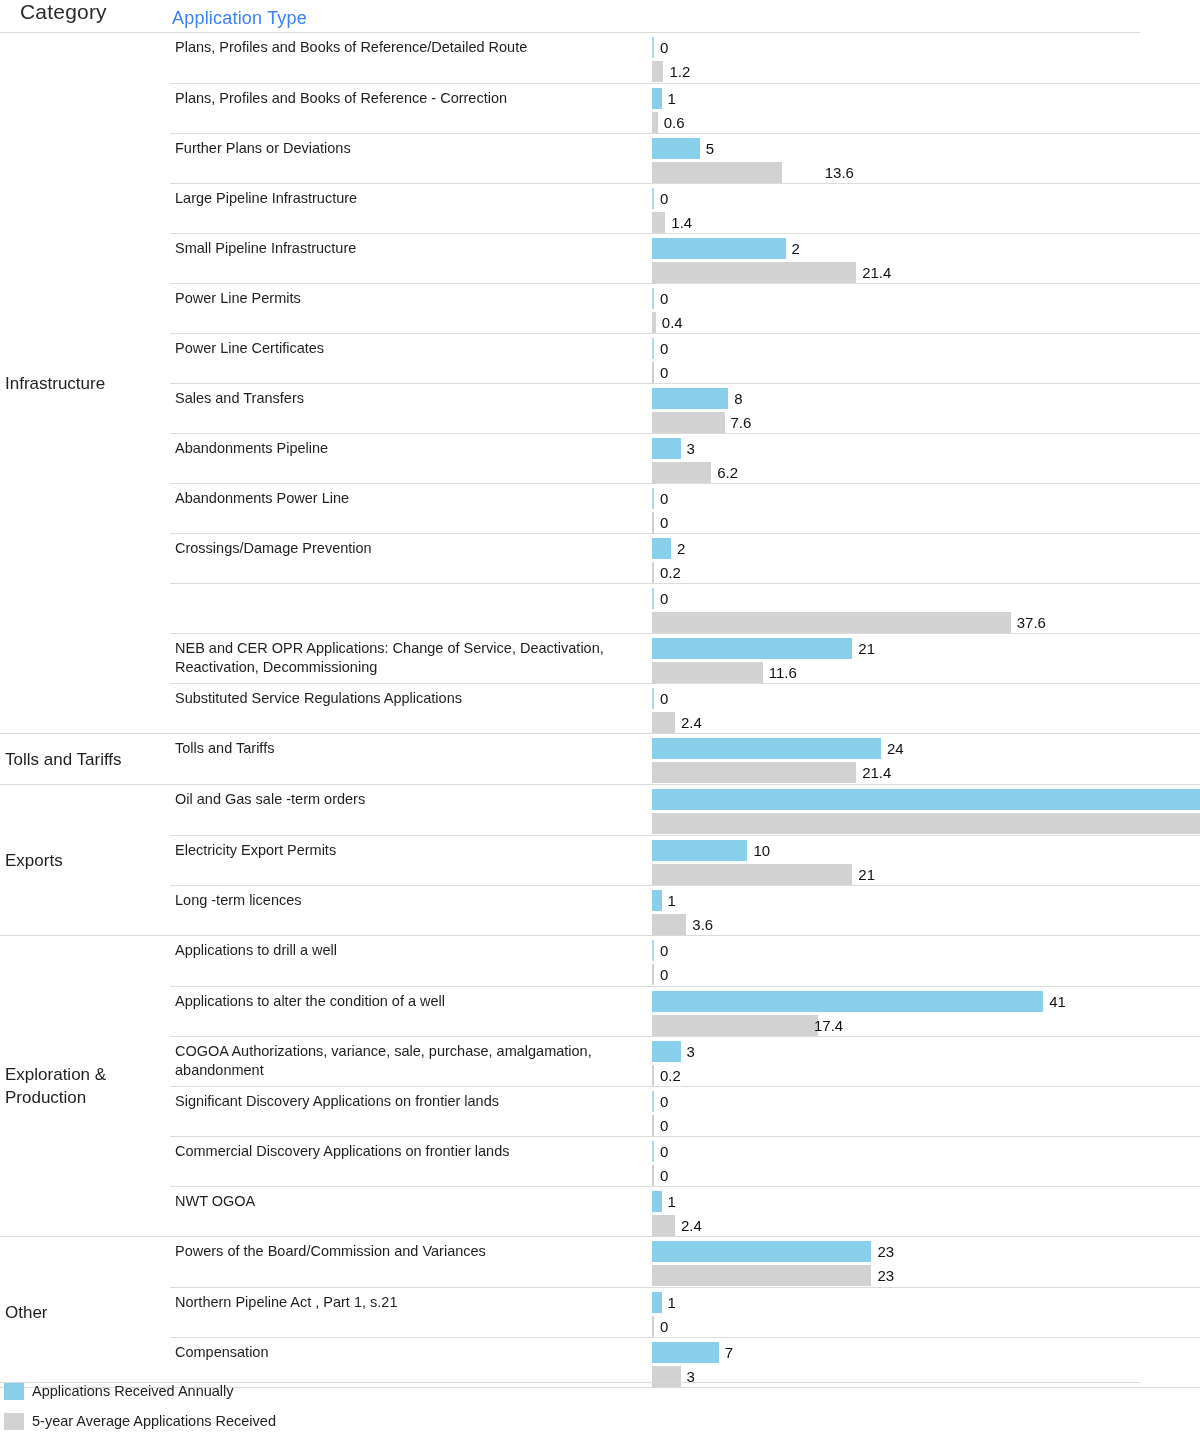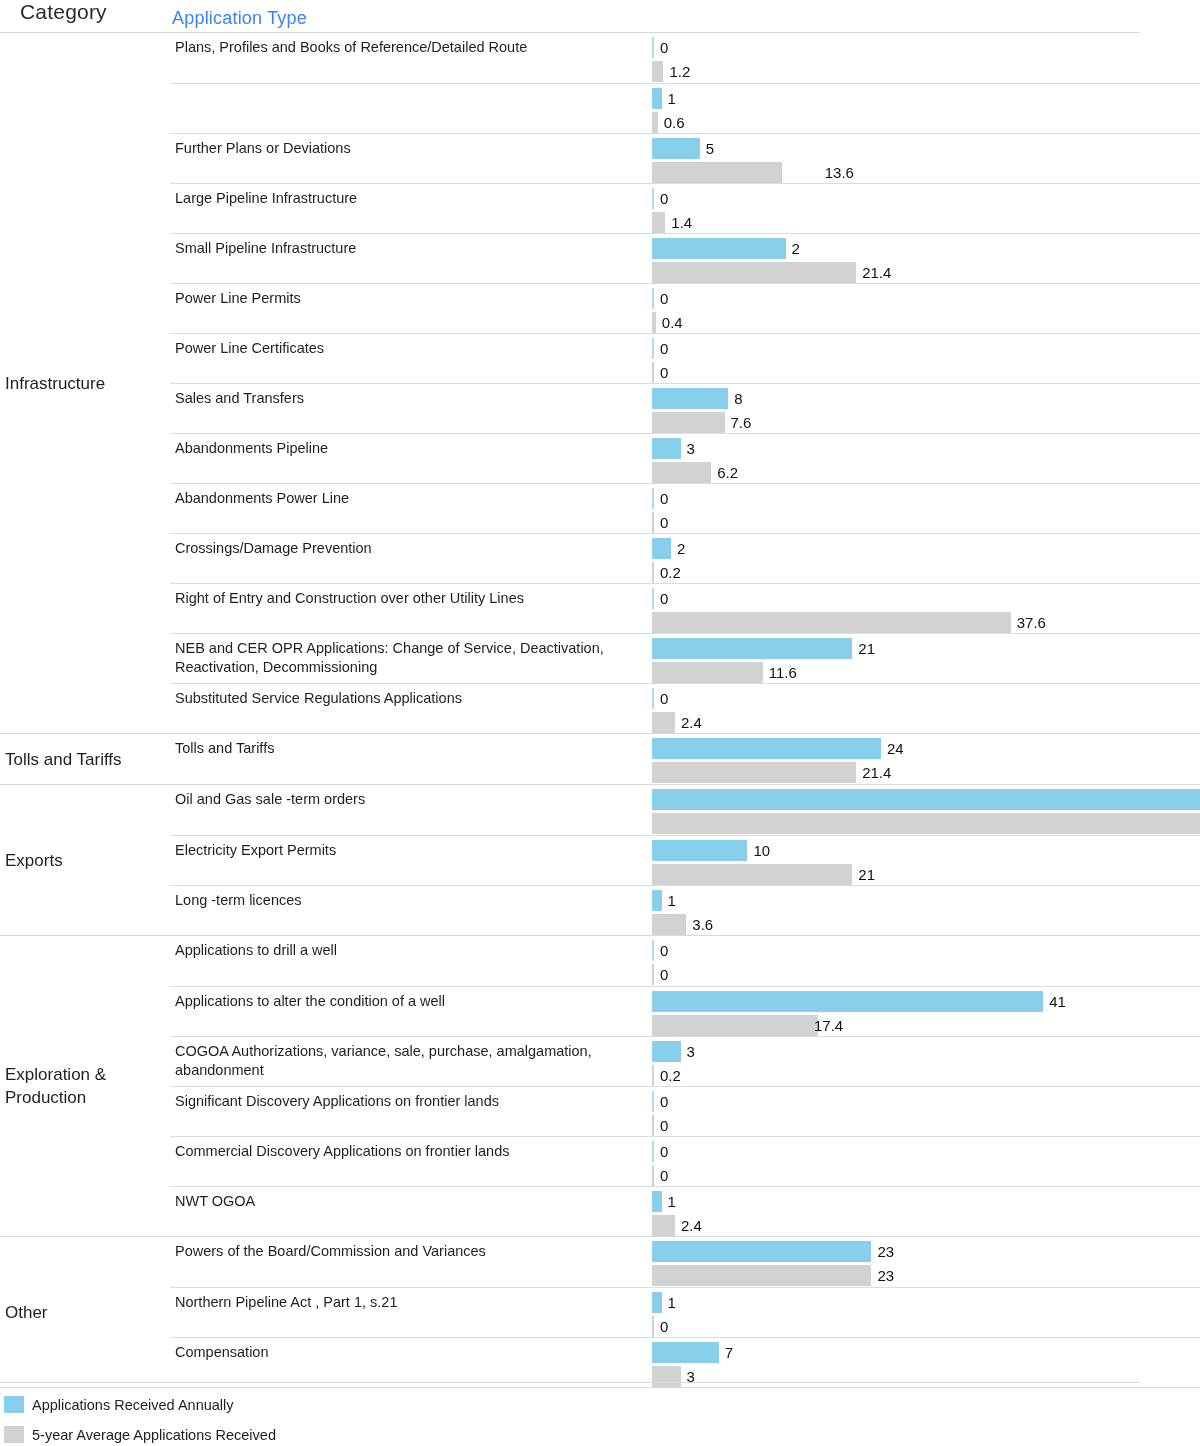--- a/index.html
+++ b/index.html
@@ -136,21 +136,21 @@
 
   
   .legend {
     position: absolute;
     left: 0;
     top: 1382px;
     width: 100%;
   }
   .legend-row {
     display: flex;
-    align-items: flex-end;
+    align-items: flex-start;
     height: 30px;
   }
   .swatch {
     width: 20px;
     height: 17px;
     flex: 0 0 20px;
     margin-left: 4px;
   }
   .swatch.blue { background: #87cfea; }
   .swatch.gray { background: #d2d2d2; }
@@ -187,20 +187,21 @@
               <div class="bar blue zero" style="width: 2px;"></div>
               <div class="barval" style="left: 2px;">0</div>
             </div>
             <div class="barline b2">
               <div class="bar gray" style="width: 11.448px;"></div>
               <div class="barval" style="left: 11.448px;">1.2</div>
             </div>
           </div>
         </div>
         <div class="row">
+          <div class="row-label">Plans, Profiles  and Books of Reference  - Correction</div>
           <div class="bars">
             <div class="barline b1">
               <div class="bar blue" style="width: 9.54px;"></div>
               <div class="barval" style="left: 9.54px;">1</div>
             </div>
             <div class="barline b2">
               <div class="bar gray" style="width: 5.724px;"></div>
               <div class="barval" style="left: 5.724px;">0.6</div>
             </div>
           </div>
@@ -316,21 +317,20 @@
               <div class="bar blue" style="width: 19.08px;"></div>
               <div class="barval" style="left: 19.08px;">2</div>
             </div>
             <div class="barline b2">
               <div class="bar gray" style="width: 1.908px;"></div>
               <div class="barval" style="left: 1.908px;">0.2</div>
             </div>
           </div>
         </div>
         <div class="row">
-          <div class="row-label">Right of Entry and Construction  over other Utility Lines</div>
           <div class="bars">
             <div class="barline b1">
               <div class="bar blue zero" style="width: 2px;"></div>
               <div class="barval" style="left: 2px;">0</div>
             </div>
             <div class="barline b2">
               <div class="bar gray" style="width: 358.704px;"></div>
               <div class="barval" style="left: 358.704px;">37.6</div>
             </div>
           </div>

